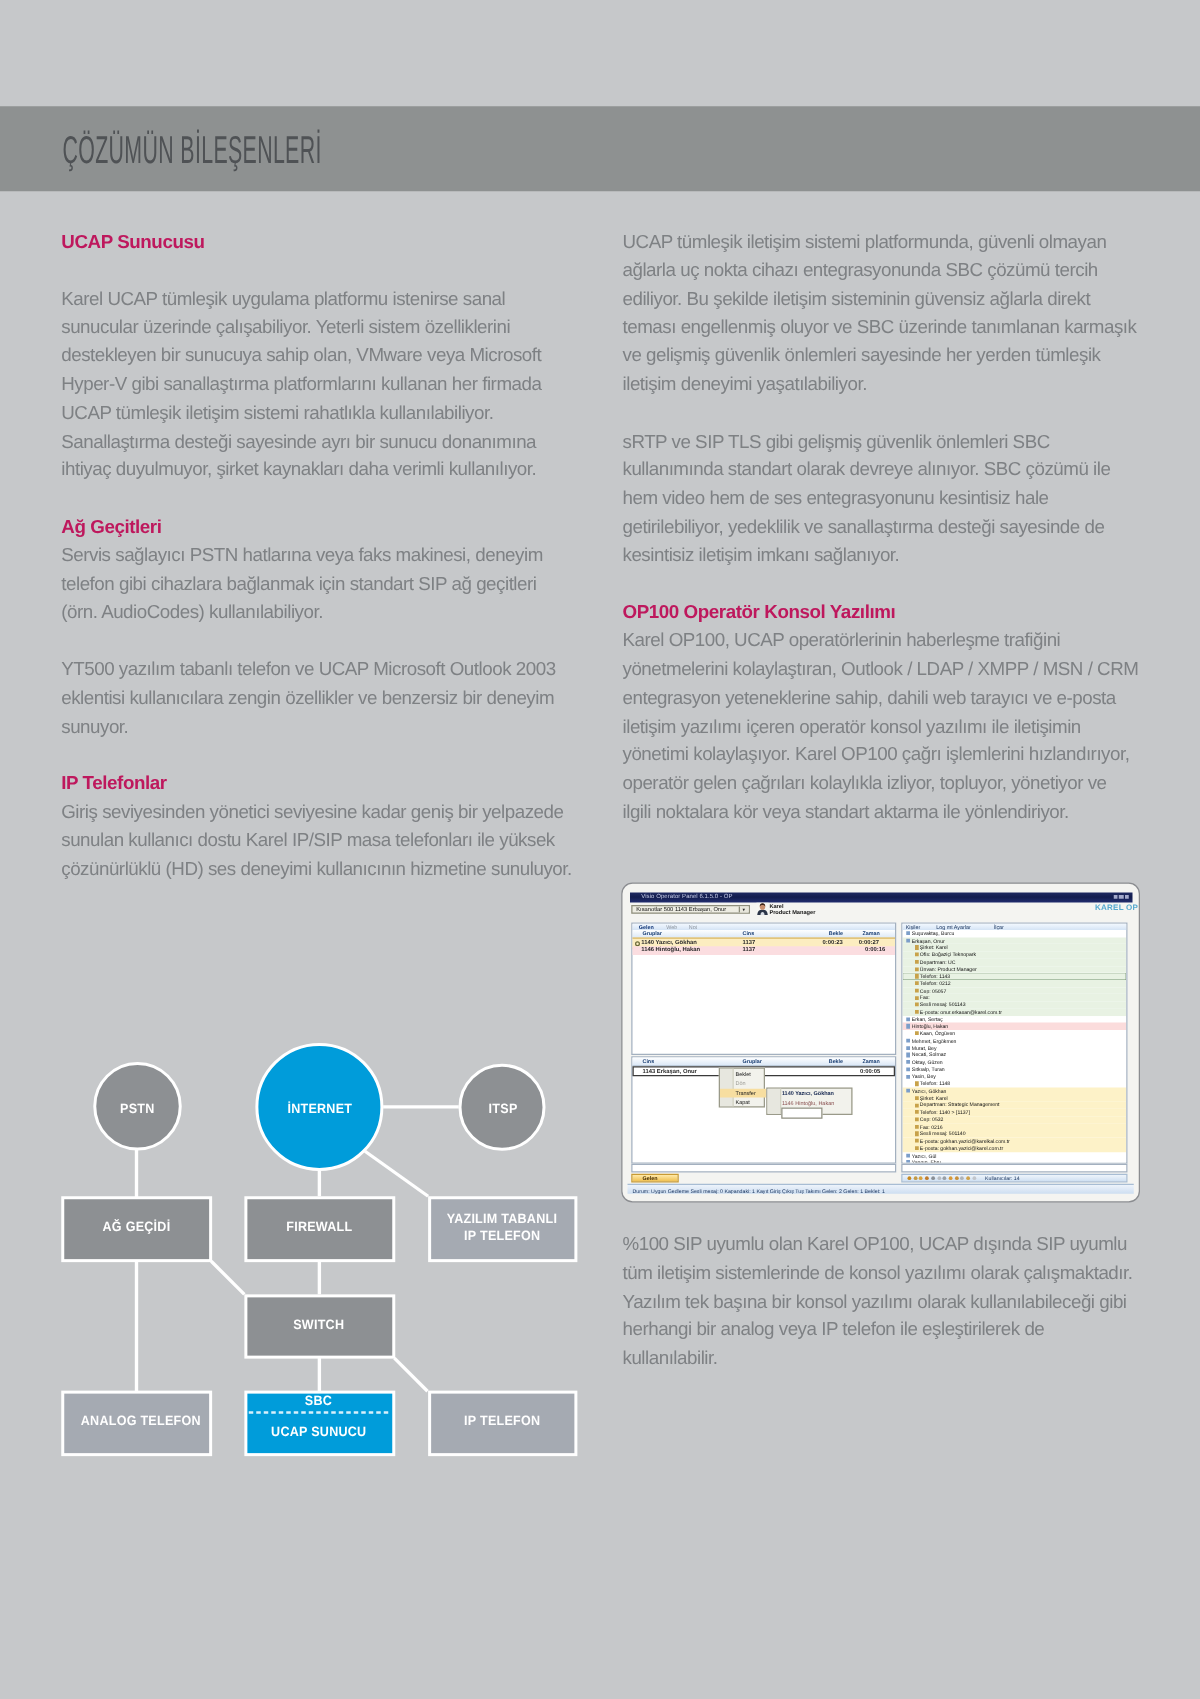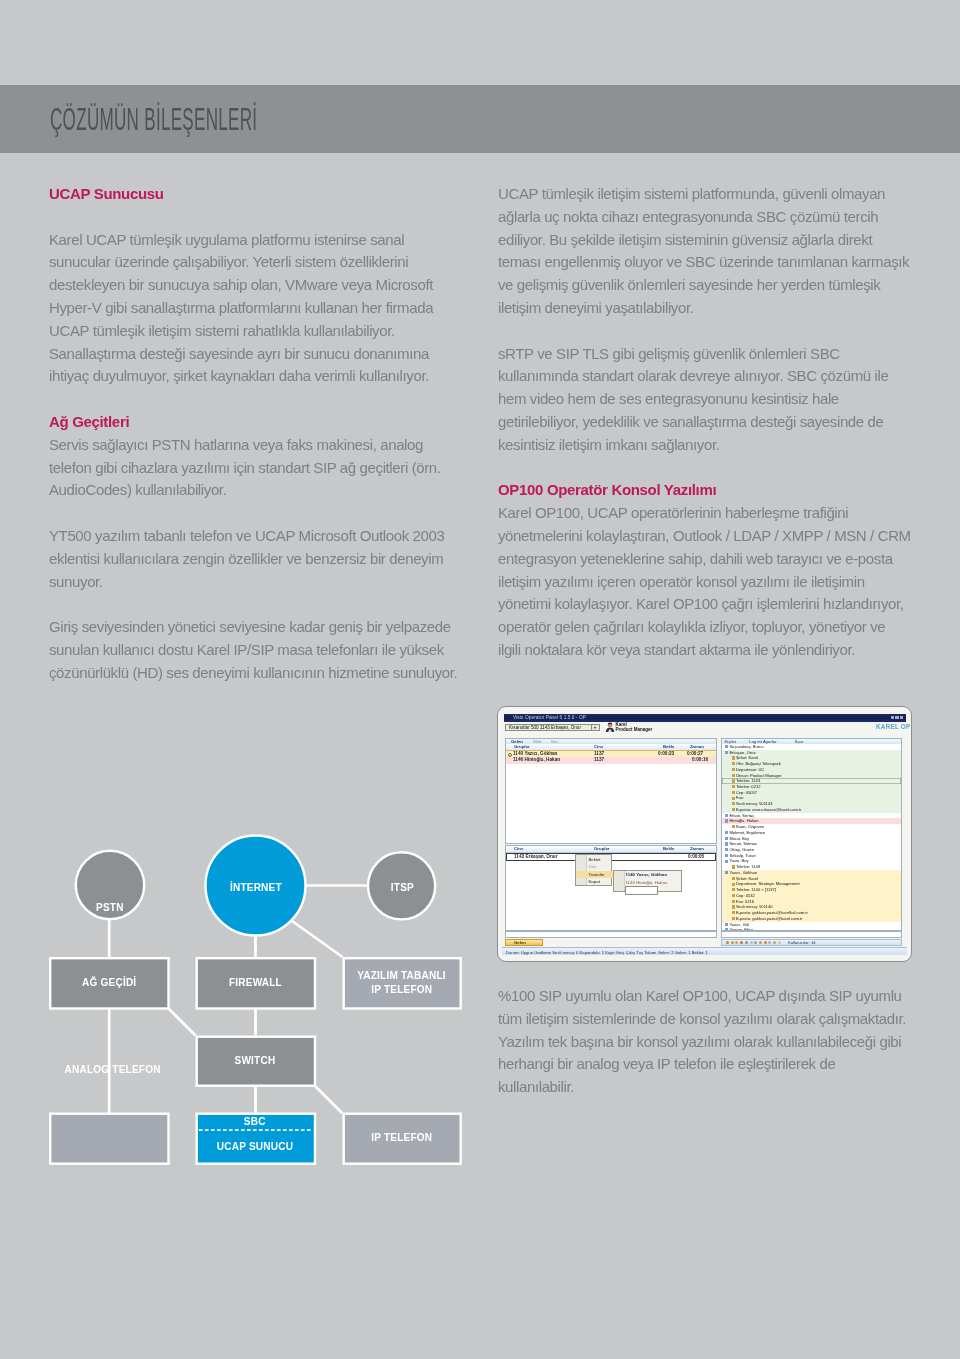--- a/index.html
+++ b/index.html
@@ -130,28 +130,29 @@
 
   <div class="col col-left">
     <div class="blk">
       <h3 class="hd">UCAP Sunucusu</h3>
       <div class="gap"></div>
       <p class="bd">Karel UCAP tümleşik uygulama platformu istenirse sanal sunucular üzerinde çalışabiliyor. Yeterli sistem özelliklerini destekleyen bir sunucuya sahip olan, VMware veya Microsoft Hyper-V gibi sanallaştırma platformlarını kullanan her firmada UCAP tümleşik iletişim sistemi rahatlıkla kullanılabiliyor. Sanallaştırma desteği sayesinde ayrı bir sunucu donanımına ihtiyaç duyulmuyor, şirket kaynakları daha verimli kullanılıyor.</p>
     </div>
     <div class="gap"></div>
     <div class="blk">
       <h3 class="hd">Ağ Geçitleri</h3>
-      <p class="bd">Servis sağlayıcı PSTN hatlarına veya faks makinesi, analog telefon gibi cihazlara yazılımı için standart SIP ağ geçitleri (örn. AudioCodes) kullanılabiliyor.</p>
+      <p class="bd">Servis sağlayıcı PSTN hatlarına veya faks makinesi, deneyim telefon gibi cihazlara bağlanmak için standart SIP ağ geçitleri (örn. AudioCodes) kullanılabiliyor.</p>
     </div>
     <div class="gap"></div>
     <div class="blk">
       <p class="bd">YT500 yazılım tabanlı telefon ve UCAP Microsoft Outlook 2003 eklentisi kullanıcılara zengin özellikler ve benzersiz bir deneyim sunuyor.</p>
     </div>
     <div class="gap"></div>
     <div class="blk">
+      <h3 class="hd">IP Telefonlar</h3>
       <p class="bd">Giriş seviyesinden yönetici seviyesine kadar geniş bir yelpazede sunulan kullanıcı dostu Karel IP/SIP masa telefonları ile yüksek çözünürlüklü (HD) ses deneyimi kullanıcının hizmetine sunuluyor.</p>
     </div>
   </div>
 
   <div class="col col-right">
     <div class="blk">
       <p class="bd">UCAP tümleşik iletişim sistemi platformunda, güvenli olmayan ağlarla uç nokta cihazı entegrasyonunda SBC çözümü tercih ediliyor. Bu şekilde iletişim sisteminin güvensiz ağlarla direkt teması engellenmiş oluyor ve SBC üzerinde tanımlanan karmaşık ve gelişmiş güvenlik önlemleri sayesinde her yerden tümleşik iletişim deneyimi yaşatılabiliyor.</p>
       <div class="gap"></div>
       <p class="bd">sRTP ve SIP TLS gibi gelişmiş güvenlik önlemleri SBC kullanımında standart olarak devreye alınıyor. SBC çözümü ile hem video hem de ses entegrasyonunu kesintisiz hale getirilebiliyor, yedeklilik ve sanallaştırma desteği sayesinde de kesintisiz iletişim imkanı sağlanıyor.</p>
     </div>
@@ -334,30 +335,30 @@
         <rect x="196.7" y="1036.7" width="118.3" height="49.0" fill="#8d9093" stroke="#ffffff" stroke-width="2.4"></rect>
 
         <rect x="50.2" y="1113.7" width="118.3" height="50.0" fill="#a5aab2" stroke="#ffffff" stroke-width="2.4"></rect>
         <rect x="196.7" y="1113.7" width="118.3" height="50.0" fill="#009cda" stroke="#ffffff" stroke-width="2.4"></rect>
         <rect x="343.7" y="1113.7" width="117.0" height="50.0" fill="#a5aab2" stroke="#ffffff" stroke-width="2.4"></rect>
 
         <path d="M199 1130 L312.5 1130" stroke="#d8f0fb" stroke-width="2" fill="none" stroke-dasharray="3.6 2.4"></path>
       </g>
     </svg>
 
-    <div class="dlabel" style="left:60px;top:902px;width:100px;"><span>PSTN</span></div>
+    <div class="dlabel" style="left:60px;top:882px;width:100px;"><span>PSTN</span></div>
     <div class="dlabel" style="left:205px;top:882px;width:101px;"><span>İNTERNET</span></div>
     <div class="dlabel" style="left:352px;top:882px;width:100px;"><span>ITSP</span></div>
 
     <div class="dlabel" style="left:49px;top:977px;width:120px;"><span>AĞ GEÇİDİ</span></div>
     <div class="dlabel" style="left:195px;top:977px;width:120px;"><span>FIREWALL</span></div>
     <div class="dlabel" style="left:342px;top:970px;width:120px;"><span>YAZILIM TABANLI</span></div>
     <div class="dlabel" style="left:342px;top:984px;width:120px;"><span>IP TELEFON</span></div>
 
     <div class="dlabel" style="left:195px;top:1055px;width:120px;"><span>SWITCH</span></div>
 
-    <div class="dlabel" style="left:49px;top:1064px;width:128px;"><span>ANALOG TELEFON</span></div>
+    <div class="dlabel" style="left:49px;top:1132px;width:128px;"><span>ANALOG TELEFON</span></div>
     <div class="dlabel" style="left:195px;top:1116px;width:120px;"><span>SBC</span></div>
     <div class="dlabel" style="left:195px;top:1141px;width:120px;"><span>UCAP SUNUCU</span></div>
     <div class="dlabel" style="left:342px;top:1132px;width:120px;"><span>IP TELEFON</span></div>
   </div>
 
 </div>
 
 </body></html>

